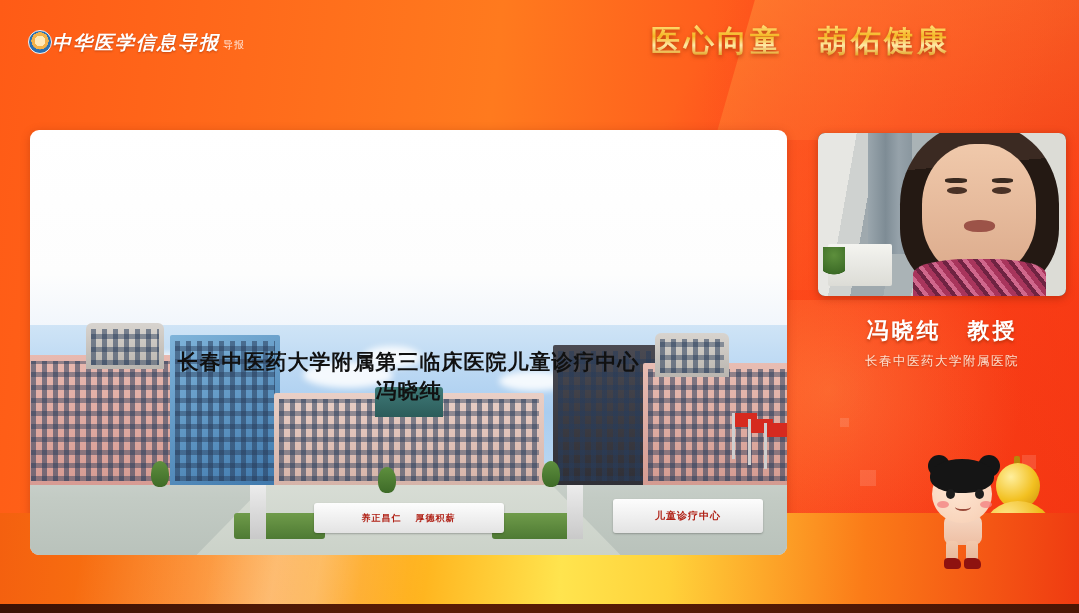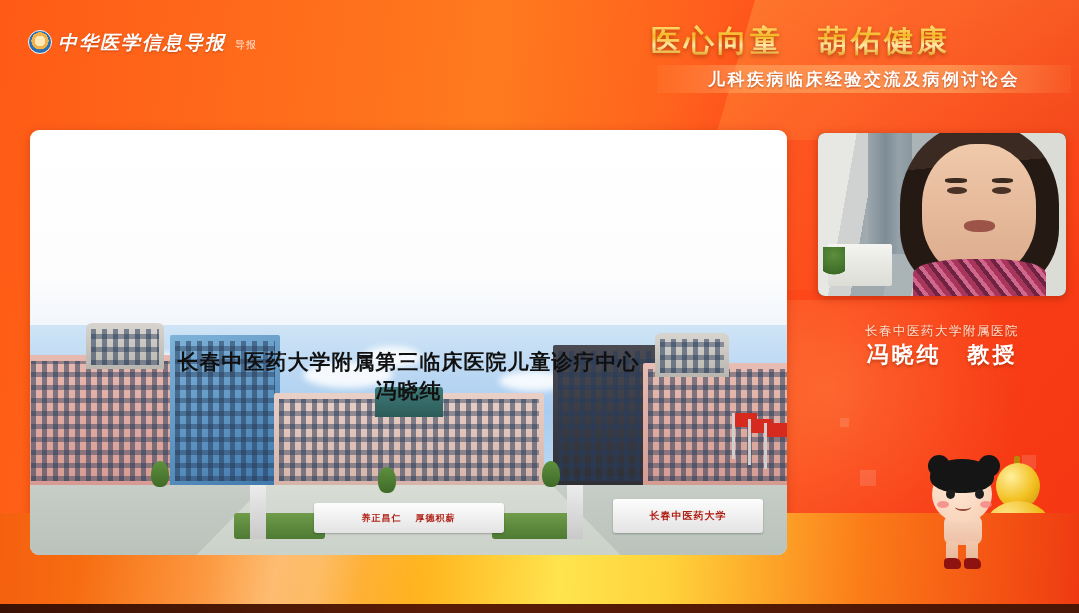--- a/index.html
+++ b/index.html
@@ -35,21 +35,21 @@
     background:
       linear-gradient(100deg, rgba(255,255,255,0) 8%, rgba(255,255,255,.30) 26%, rgba(255,255,255,0) 34%),
       linear-gradient(100deg, rgba(255,255,255,0) 20%, rgba(255,255,255,.22) 30%, rgba(255,255,255,0) 40%),
       linear-gradient(93deg,#f4600f 0%, #fb7d12 18%, #ffb01a 38%, #ffe44e 52%, #ffd23a 62%, #fb7b18 80%, #ef3a11 100%);
   }
   #bottom-edge{ position:absolute; left:0; right:0; bottom:0; height:9px;
     background:linear-gradient(90deg,#3a1205,#5a1c06 40%,#4a1605); }
 
   
   #header-logos{ position:absolute; left:0; top:0; width:420px; height:95px; }
-  .logo-wrap{ position:absolute; display:flex; align-items:center; gap:6px; }
+  .logo-wrap{ position:absolute; display:flex; align-items:center; }
   #logo-cmih{ left:28px; top:30px; }
   .logo-seal{ width:24px; height:24px; border-radius:50%;
     background:radial-gradient(circle at 50% 45%,#ffe9b8 0 32%,#f3b24a 33% 52%,#2a6fb0 53% 74%,#f2f2f2 75% 100%);
     border:1.5px solid #eef2f6; flex:none; }
   .logo-cn{ color:#fff; font-weight:700; letter-spacing:2px;
     font-size:19px; line-height:1;
     text-shadow:0 1px 2px rgba(120,30,0,.45);
     font-family:"Liberation Serif","DejaVu Serif",serif; font-style:italic; }
   .logo-cn-sm{ color:#ffe9dd; font-size:10px; letter-spacing:1px; margin-left:3px;
     align-self:flex-end; padding-bottom:2px; }
@@ -273,23 +273,20 @@
     </div>
 
   </div>
 
   <div id="event-banner">
     <div id="event-title">
       <span>医心向童</span>
       <span class="gap"></span>
       <span>葫佑健康</span>
     </div>
-    <div id="event-sub-band">
-      <div id="event-sub">儿科疾病临床经验交流及病例讨论会</div>
-    </div>
   </div>
 
   <div id="slide">
 
     <div id="campus">
       <div id="sky"></div>
 
       <div class="cloud" style="left:36%;top:16%;width:90px;height:26px;"></div>
       <div class="cloud" style="left:44%;top:9%;width:58px;height:22px;"></div>
       <div class="cloud" style="left:62%;top:20%;width:70px;height:20px;"></div>
@@ -334,21 +331,21 @@
 
       <div class="tree" style="left:16%;"></div>
       <div class="tree" style="left:46%;bottom:62px;"></div>
       <div class="tree" style="right:30%;"></div>
 
       <div class="stone" id="stone-center">
         <span class="stone-cn">养正昌仁</span>
         <span class="stone-cn">厚德积薪</span>
       </div>
       <div class="stone" id="stone-right">
-        <span class="stone-cn">长春中医药大学</span>
+        <span class="stone-cn">儿童诊疗中心</span>
       </div>
     </div>
 
 
     <div id="slide-subtitle">
       <div class="ln">长春中医药大学附属第三临床医院儿童诊疗中心</div>
       <div class="ln">冯晓纯</div>
     </div>
   </div>
 
@@ -364,26 +361,26 @@
         <div class="vid-brow r"></div>
         <div class="vid-eye l"></div>
         <div class="vid-eye r"></div>
         <div id="vid-mouth"></div>
       </div>
       <div id="vid-shirt"></div>
     </div>
   </div>
 
   <div id="speaker-block">
-    <div id="speaker-org">长春中医药大学附属医院</div>
     <div id="speaker-name">
       <span>冯晓纯</span>
       <span class="nm-gap"></span>
       <span>教授</span>
     </div>
+    <div id="speaker-org">长春中医药大学附属医院</div>
   </div>
 
   <div id="mascot">
     <div id="gourd">
       <div class="stem"></div>
       <div class="top"></div>
       <div class="bot"></div>
     </div>
     <div id="boy">
       <div class="boy-bun l"></div>

